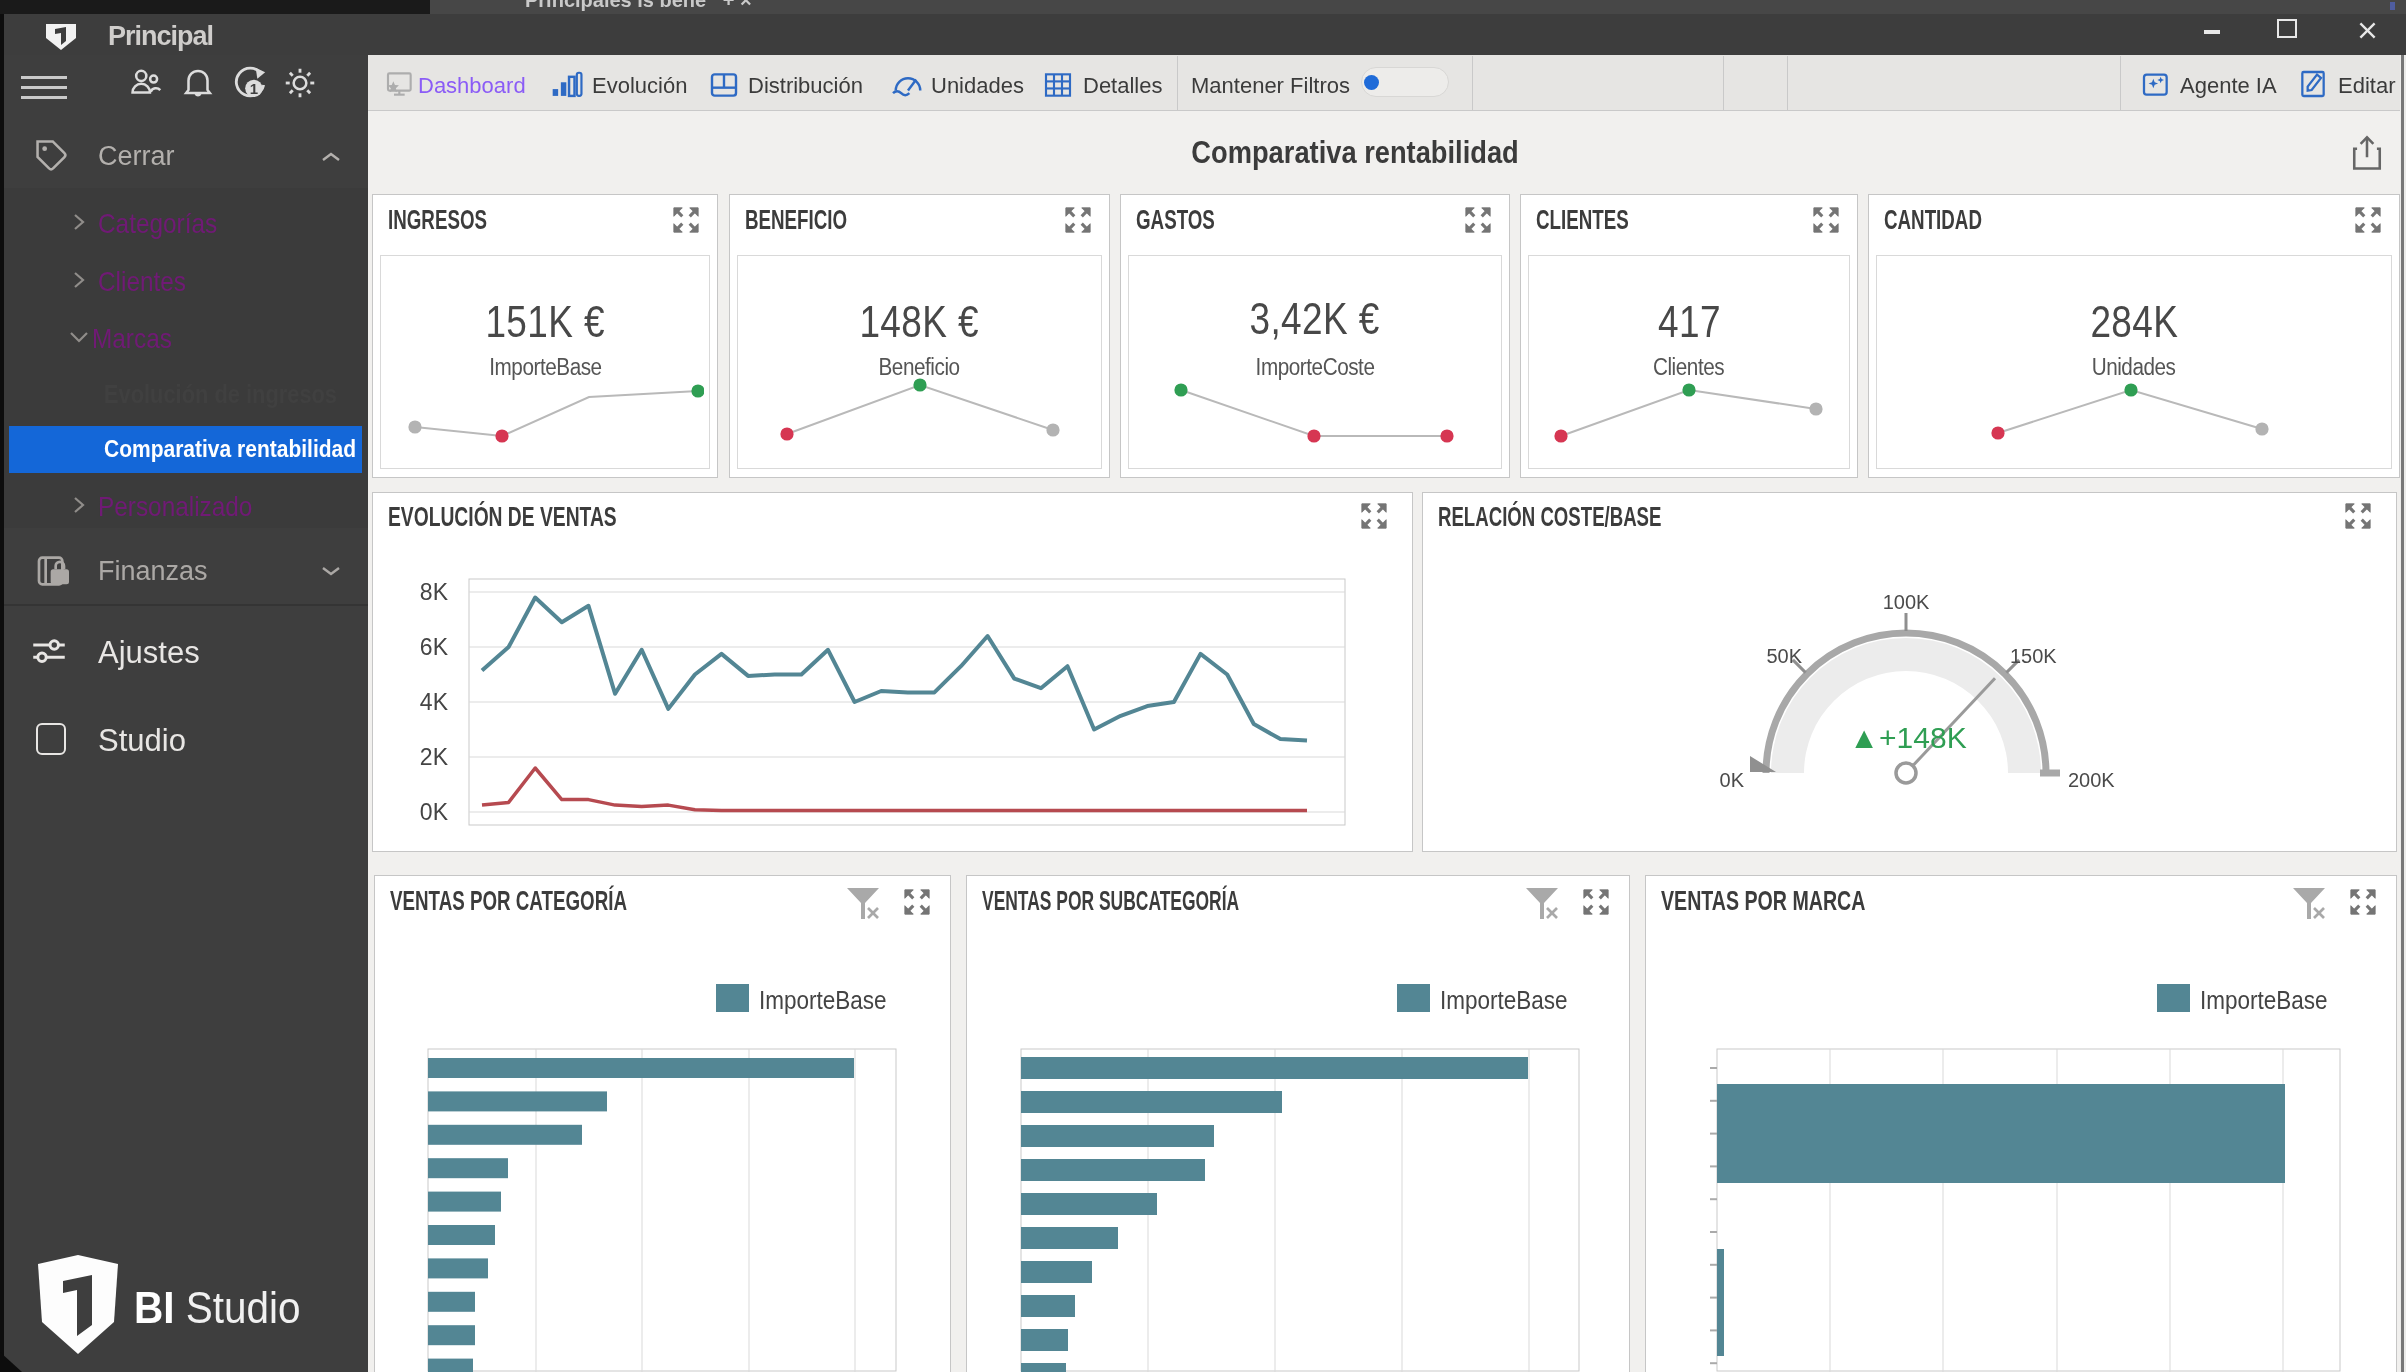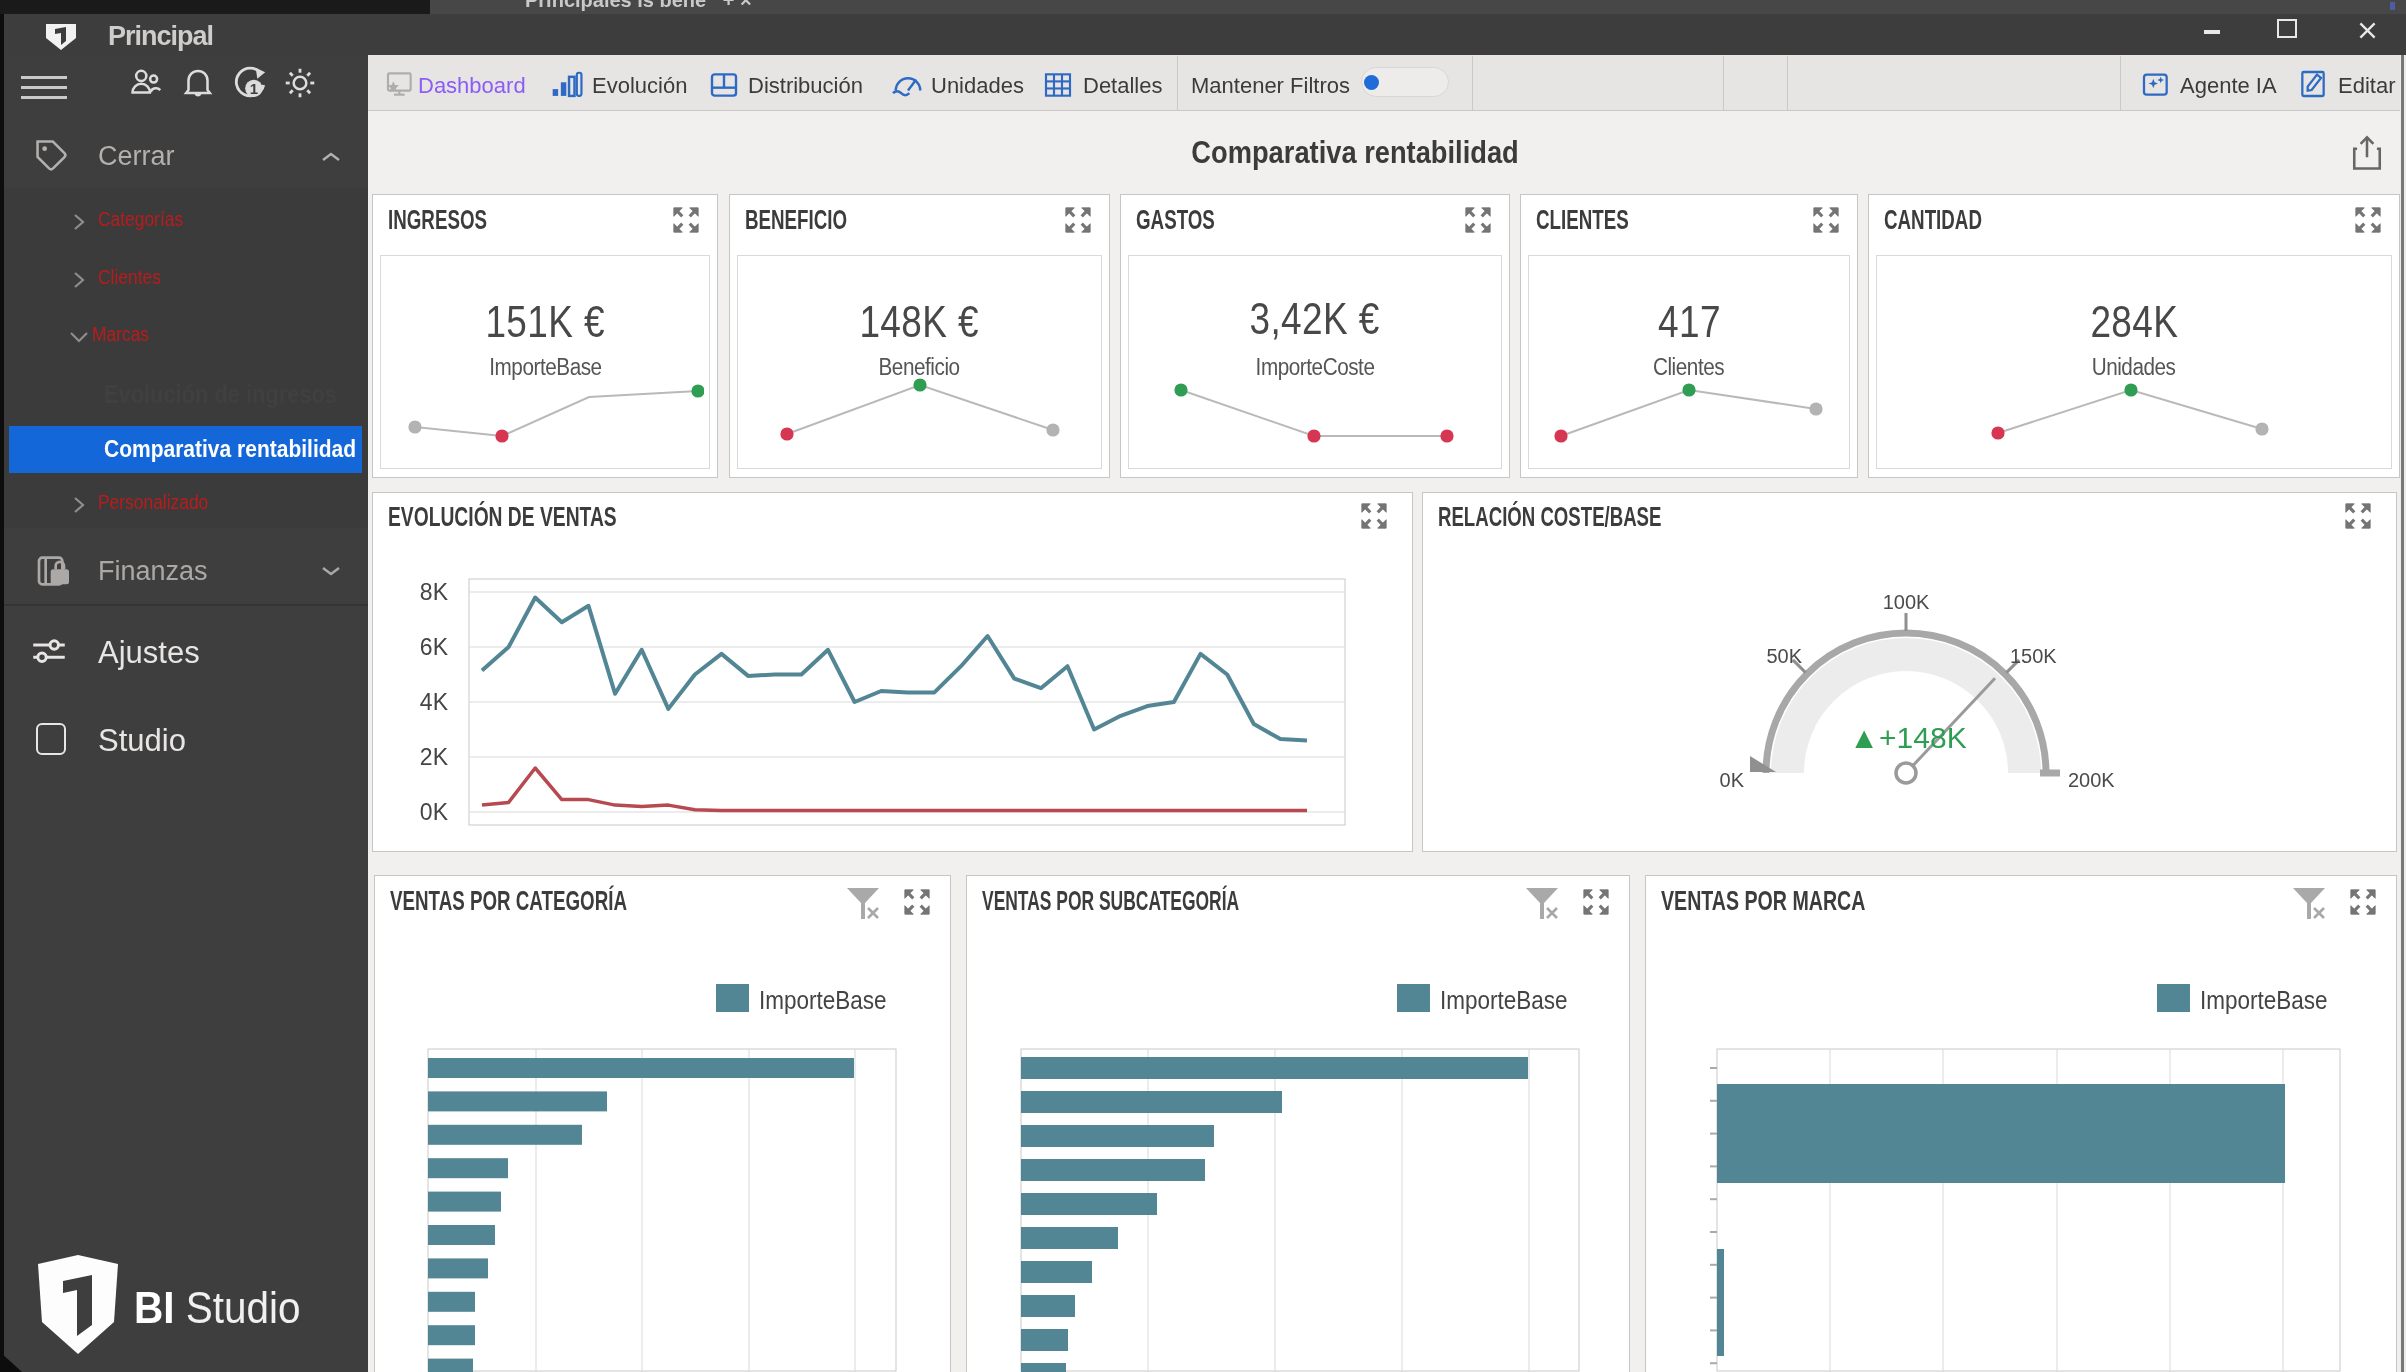--- a/index.html
+++ b/index.html
@@ -2,21 +2,21 @@
 <html><head><meta charset="utf-8"><style>
 
 *{margin:0;padding:0;box-sizing:border-box}
 html,body{width:2406px;height:1372px;overflow:hidden}
 body{font-family:"Liberation Sans",sans-serif;background:#f1f0ee;position:relative}
 .abs{position:absolute}
 .panel{position:absolute;background:#fff;border:1px solid #c6c6c6}
 .ptitle{position:absolute;font-size:28px;font-weight:bold;color:#3c3c3c;white-space:nowrap}
 .kpinum{position:absolute;font-size:44px;color:#484848;text-align:center;letter-spacing:0.5px}
 .kpilab{position:absolute;font-size:23px;color:#555;text-align:center;letter-spacing:-0.5px}
-.mitem{position:absolute;font-size:20px;color:#b91c1c}
+.mitem{position:absolute;font-size:28px;color:#701a75}
 .tbtxt{position:absolute;font-size:22px;color:#3b3b3b;top:73px;white-space:nowrap}
 
 </style></head><body>
 <div class="abs" style="left:0;top:0;width:2406px;height:14px;background:#1a1a1a"></div>
 <div class="abs" style="left:430px;top:0;width:1976px;height:14px;background:#474747"></div>
 <div class="abs" style="left:525px;top:-11px;width:460px;height:25px;color:#c9c9c9;font-size:20px;font-weight:bold;filter:blur(0.7px);overflow:hidden">Principales is bene&nbsp;&nbsp;&nbsp;+&nbsp;×</div>
 <div class="abs" style="left:2390px;top:2px;width:5px;height:8px;background:#4f5da0"></div>
 <div class="abs" style="left:0;top:14px;width:2406px;height:41px;background:#3d3d3d"></div>
 <svg class="abs" style="left:44px;top:22px" width="34" height="30" viewBox="0 0 34 30">
     <path d="M2 2 L32 2 L32 16 L17 28 L2 16 Z" fill="#f2f2f2"></path>

